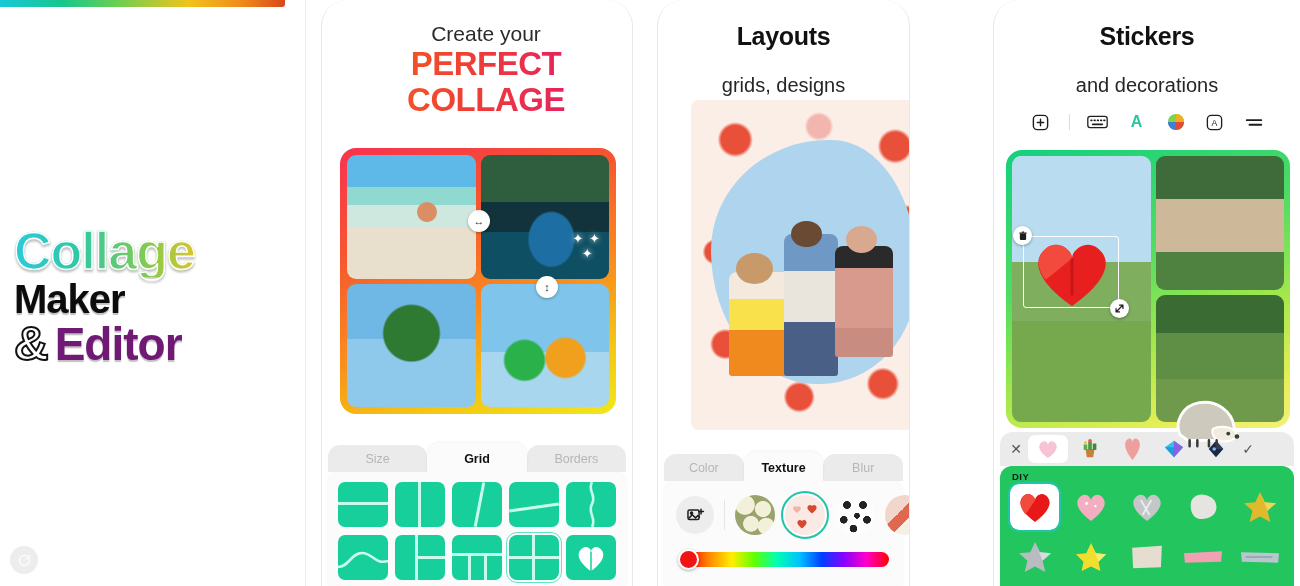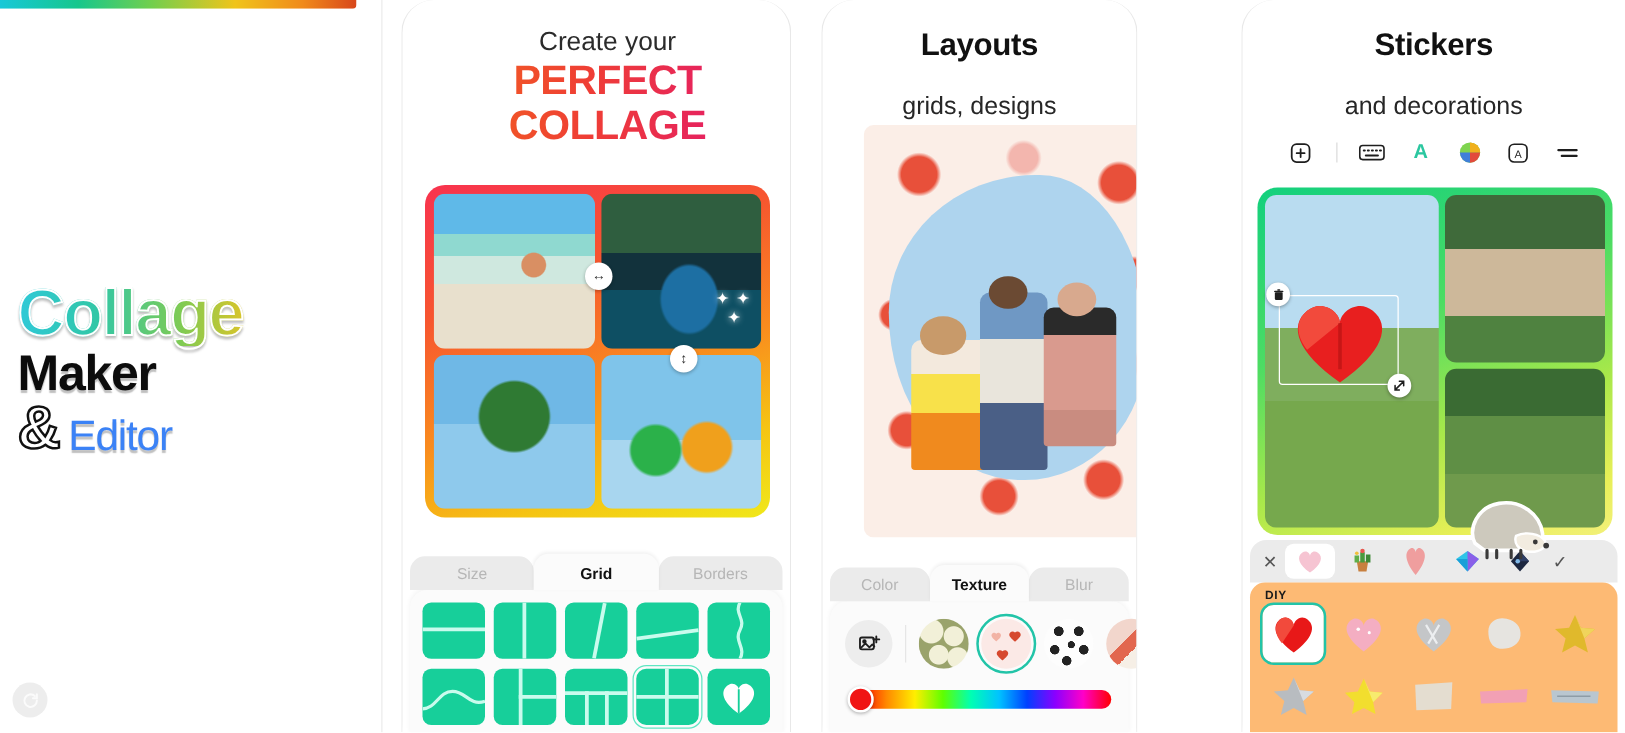--- a/index.html
+++ b/index.html
@@ -44,21 +44,21 @@
     font-size: 40px; font-weight: bold; color: #0c0c0c; letter-spacing: -1px;
     text-shadow: 0 2px 1px rgba(0,0,0,.25);
   }
   .hero-l4 { display: flex; align-items: flex-end; gap: 6px; margin-top: 2px; }
   .hero-amp {
     font-size: 48px; font-weight: bold; color: #fff;
     -webkit-text-stroke: 2px #111;
     line-height: .92;
   }
   .hero-ed {
-    font-size: 34px; font-weight: normal; color: #3b82f6; letter-spacing: -1px;
+    font-size: 46px; font-weight: bold; color: #701a75; letter-spacing: -1px;
     text-shadow: 0 2px 1px rgba(0,0,0,.25);
   }
   .refresh-badge {
     position: absolute; left: 10px; bottom: 12px;
     width: 28px; height: 28px; border-radius: 50%;
     background: #ededed; display: flex; align-items: center; justify-content: center;
   }
   .divider-v { position: absolute; top: 0; width: 1px; height: 586px; background: #ececec; }
 
   
@@ -238,21 +238,21 @@
   
   .catstrip {
     display: flex; align-items: center; gap: 2px; background: #ebebeb;
     border-radius: 13px 13px 0 0; padding: 3px 6px; height: 34px;
   }
   .catstrip .x, .catstrip .ok { width: 20px; font-size: 14px; color: #555; text-align: center; flex: none; }
   .cat { width: 40px; height: 28px; border-radius: 7px; display: flex;
          align-items: center; justify-content: center; flex: none; }
   .cat.sel { background: #fff; }
 
-  .stickerpad { background: #fdba74; border-radius: 12px 12px 0 0; padding: 4px 10px 6px; }
+  .stickerpad { background: #22c55e; border-radius: 12px 12px 0 0; padding: 4px 10px 6px; }
   .diy { font-size: 9.5px; font-weight: bold; color: #1a1a1a; letter-spacing: .5px; margin: 1px 0 2px 2px; }
   .st-rows { display: flex; flex-direction: column; gap: 4px; }
   .st-row { display: flex; justify-content: space-between; align-items: center; }
   .st-cell { width: 49px; height: 46px; border-radius: 9px; display: flex;
              align-items: center; justify-content: center; }
   .st-cell.sel { outline: 2px solid #22c4a8; background: #fff; }
 </style>
 </head>
 <body>
 

